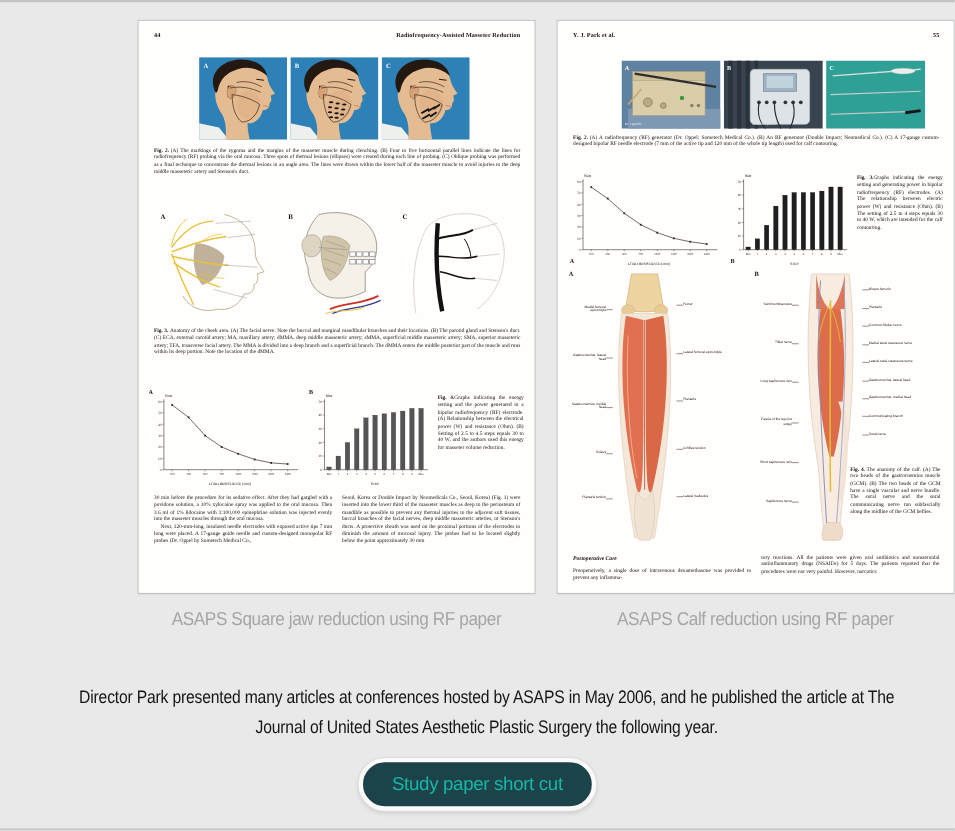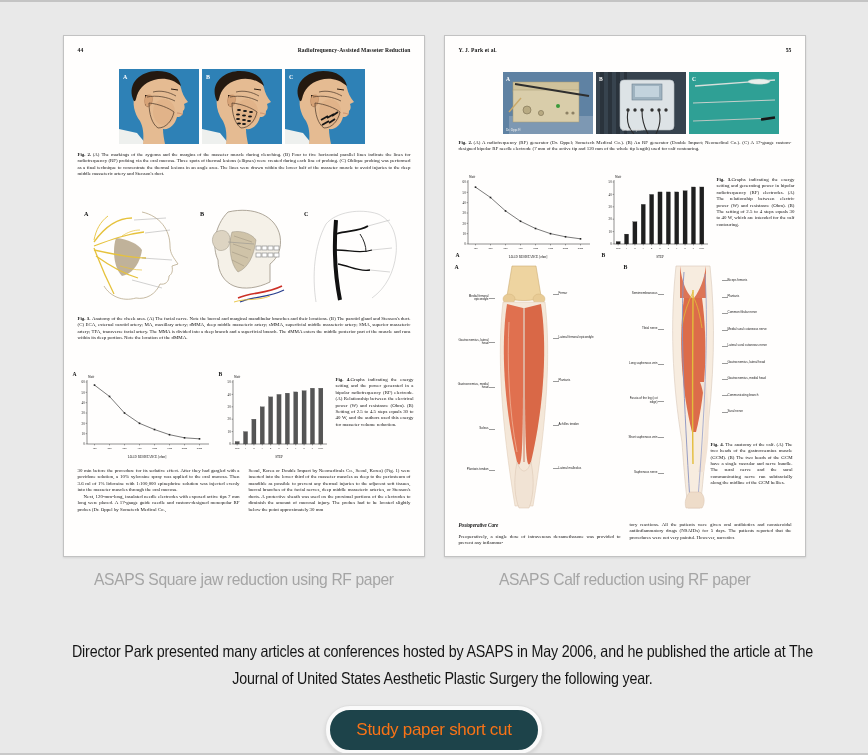--- a/index.html
+++ b/index.html
@@ -2,21 +2,21 @@
 <html><head>
 <meta charset="utf-8">
 <style>
   *{margin:0;padding:0;box-sizing:border-box}
   html,body{width:868px;height:755px}
   body{
     background:#e9e9e9;overflow:hidden;position:relative;
     border-top:2px solid #c4c4c4;border-bottom:2px solid #c9c9c9;
     font-family:"Liberation Sans",sans-serif;
   }
-  .pages-row{display:flex;justify-content:center;gap:19px;padding-top:33px}
+  .pages-row{display:flex;justify-content:flex-end;gap:19px;padding-top:16px}
   .page-col{display:flex;flex-direction:column;align-items:center}
   .paper-page{
     position:relative;width:362px;height:522px;background:#fffefd;
     border:1px solid #c2c2c2;box-shadow:0 1px 2px rgba(0,0,0,.10);
     font-family:"Liberation Serif",serif;color:#141414;overflow:hidden;
   }
   .pghead{position:absolute;top:11px;left:14px;right:13px;display:flex;justify-content:space-between;font-size:5.6px;font-weight:700;letter-spacing:.1px}
   .figcap{position:absolute;left:14px;right:13px;font-size:4.9px;line-height:1.29;text-align:justify}
   .figcap b{margin-right:1.5px}
   .face-row{position:absolute;left:55px;top:33px;display:flex;gap:3px}
@@ -47,21 +47,21 @@
   .leg-svg{width:66px;height:248px;display:block}
   .leg-letter{position:absolute;top:2px;left:0;font-weight:700;font-size:5.8px;font-family:"Liberation Serif",serif}
   .page-caption{margin-top:13px;text-align:center;font-size:17px;color:#a5a5a5;letter-spacing:-.4px;transform:scaleX(.92)}
   .footer{text-align:center}
   .desc{
     width:885px;margin:48px auto 0;text-align:center;font-size:16.5px;color:#151515;
     line-height:1.62;letter-spacing:-.2px;transform:scaleX(.865);transform-origin:center;
   }
   .btn-row{margin-top:15px;text-align:center}
   .shortcut-btn{
-    font-family:"Liberation Sans",sans-serif;font-size:17px;letter-spacing:-.3px;color:#f97316;
+    font-family:"Liberation Sans",sans-serif;font-size:17px;letter-spacing:-.3px;color:#14b8a6;
     background:#1d434a;padding:10px 26px;border-radius:26px;border:4px solid #fafafa;
     box-shadow:0 0 0 1px #dedede,0 2px 5px rgba(0,0,0,.14);cursor:pointer;
   }
   .hidden-defs{position:absolute;width:0;height:0;overflow:hidden}
 </style>
 </head>
 <body>
 
 <svg class="hidden-defs" aria-hidden="true">
   <defs>

